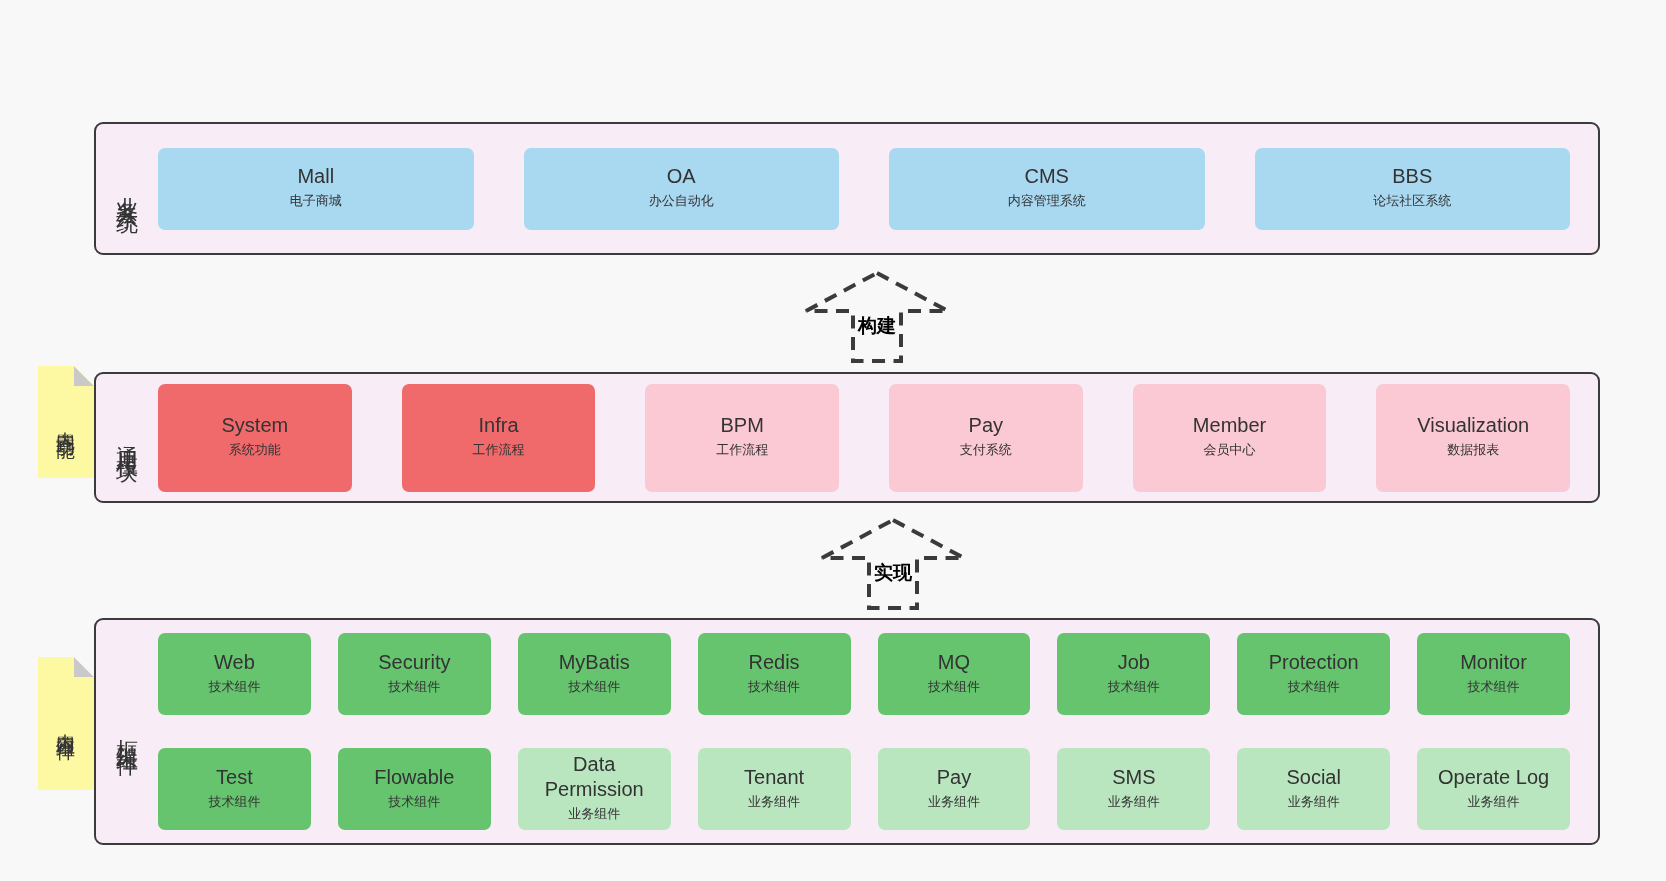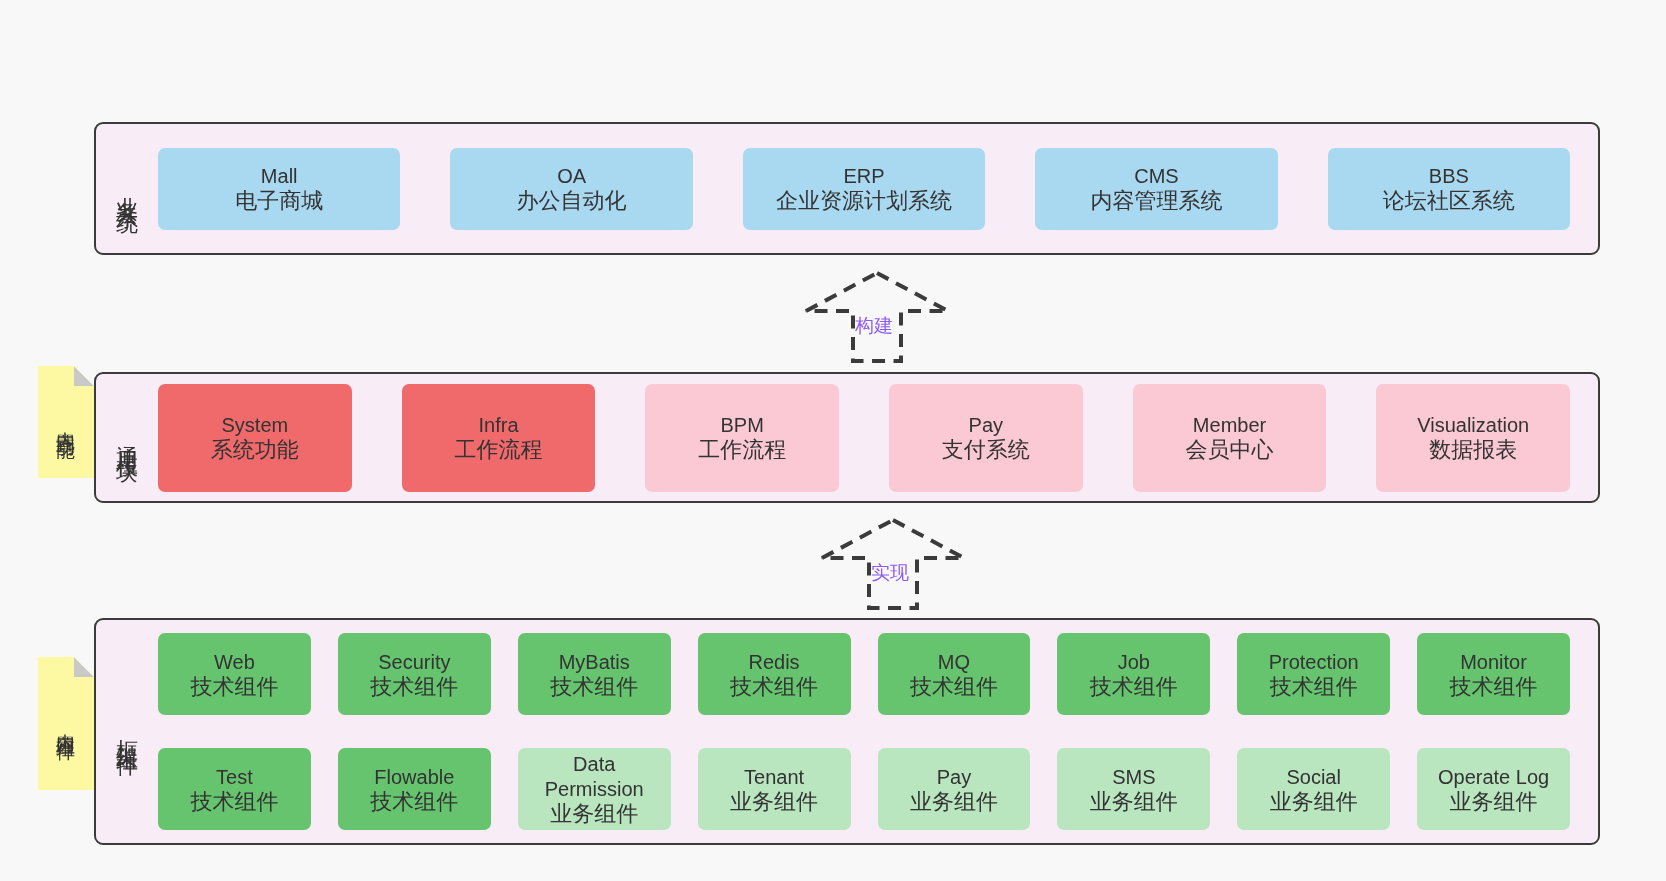--- a/index.html
+++ b/index.html
@@ -28,21 +28,21 @@
   .boxes { flex:1; display:flex; gap:50px; margin-right:28px; }
   .boxes-col { flex:1; display:flex; flex-direction:column; gap:33px; margin-right:28px; }
   .row { display:flex; gap:27px; }
   .box {
     flex:1; height:82px; border-radius:7px;
     display:flex; flex-direction:column; align-items:center; justify-content:center;
     text-align:center; padding:2px 4px; box-sizing:border-box;
   }
   #layer-modules .box { height:108px; }
   .box-title { font-size:20px; line-height:25px; }
-  .box-sub   { font-size:22px; line-height:24px; }
+  .box-sub   { font-size:13px; line-height:24px; }
   .box[data-variant="blue"]       { background:var(--blue,#a9d8f1); }
   .box[data-variant="red"]        { background:var(--red,#f06a6c); }
   .box[data-variant="pink"]       { background:var(--pink,#fbc9d4);text-align:center; }
   .box[data-variant="green"]      { background:var(--green,#66c46f); }
   .box[data-variant="lightgreen"] { background:var(--lightgreen,#b9e5bf); }
   .note {
     position:absolute; width:56px; background:var(--yellow,#fcf9a2);
     clip-path:polygon(0 0, calc(100% - 20px) 0, 100% 20px, 100% 100%, 0 100%);
     display:flex; align-items:center; justify-content:center;
   }
@@ -59,43 +59,39 @@
   }
   .arrow { position:absolute; width:146px; height:94px; }
   #arrow-build     { left:804px; top:270px; }
   #arrow-implement { left:820px; top:517px; }
   .arrow svg { display:block; }
   .arrow polygon {
     fill:none; stroke:var(--line,#3a3a3a); stroke-width:4;
     stroke-dasharray:13 8.5; stroke-linecap:butt; stroke-linejoin:miter;
   }
   .arrow-label {
-    position:absolute; left:51px; top:43px; width:44px; text-align:left;
-    font-size:19px; color:#8b5cf6;
+    position:absolute; left:51px; top:43px; width:44px; text-align:center;
+    font-size:19px; color:#000000;font-weight:bold;
   }
 </style>
 </head>
 <body>
 
 <div class="canvas">
 
   <section class="layer" id="layer-business">
     <div class="side-label">业务系统</div>
     <div class="boxes">
       <div class="box" data-variant="blue">
         <div class="box-title">Mall</div>
         <div class="box-sub">电子商城</div>
       </div>
       <div class="box" data-variant="blue">
         <div class="box-title">OA</div>
         <div class="box-sub">办公自动化</div>
-      </div>
-      <div class="box" data-variant="blue">
-        <div class="box-title">ERP</div>
-        <div class="box-sub">企业资源计划系统</div>
       </div>
       <div class="box" data-variant="blue">
         <div class="box-title">CMS</div>
         <div class="box-sub">内容管理系统</div>
       </div>
       <div class="box" data-variant="blue">
         <div class="box-title">BBS</div>
         <div class="box-sub">论坛社区系统</div>
       </div>
     </div>

